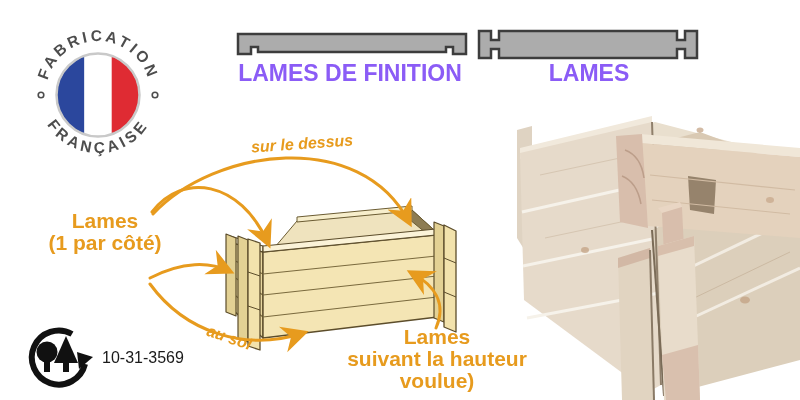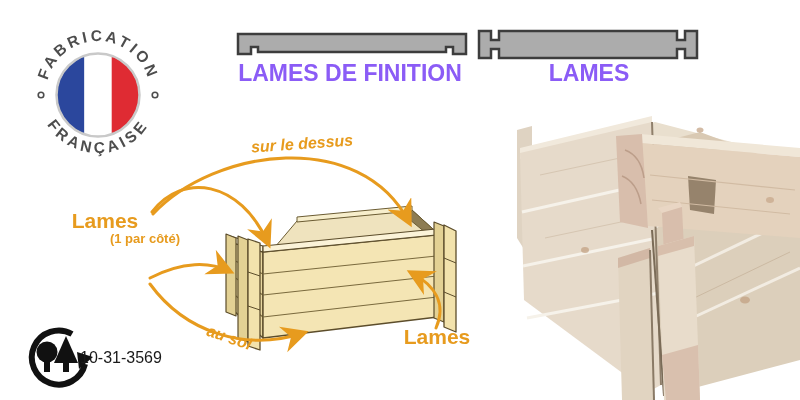--- a/index.html
+++ b/index.html
@@ -4,21 +4,21 @@
 <style>
   html,body{margin:0;padding:0;background:#ffffff;}
   body{width:800px;height:400px;overflow:hidden;font-family:"Liberation Sans",sans-serif;}
   .canvas{position:relative;width:800px;height:400px;background:#fff;}
   .art{position:absolute;left:0;top:0;z-index:1;}
   .txt{position:absolute;z-index:2;}
   .profile-label{font-weight:bold;font-size:23px;color:#8b5cf6;text-align:center;letter-spacing:0px;}
   .orange{color:#E79B1E;}
   .ann-block{text-align:center;font-weight:bold;line-height:1.05;}
   .ann-big{font-size:21px;}
-  .ann-small{font-size:13px;text-align:right;}
+  .ann-small{font-size:21px;}
   .ann-script{font-style:italic;font-size:16px;font-weight:bold;white-space:nowrap;}
   .cert-number{font-size:16px;color:#1a1a1a;}
 </style>
 </head>
 <body>
 
 <div class="canvas">
 
   <svg class="art" width="800" height="400" viewBox="0 0 800 400">
     <defs>
@@ -174,16 +174,17 @@
     <div class="ann-big">Lames</div>
     <div class="ann-small">(1 par côté)</div>
   </div>
 
   <div class="txt ann-script orange" style="left:251px;top:135px;transform:rotate(-4deg);">sur le dessus</div>
 
   <div class="txt ann-script orange" style="left:206px;top:329px;transform:rotate(19deg);">au sol</div>
 
   <div class="txt ann-block orange" style="left:322px;top:326px;width:230px;">
     <div class="ann-big">Lames</div>
+    <div class="ann-small">suivant la hauteur voulue)</div>
   </div>
 
-  <div class="txt cert-number" style="left:80px;top:349px;">10-31-3569</div>
+  <div class="txt cert-number" style="left:102px;top:349px;">10-31-3569</div>
 </div>
 
 </body></html>

